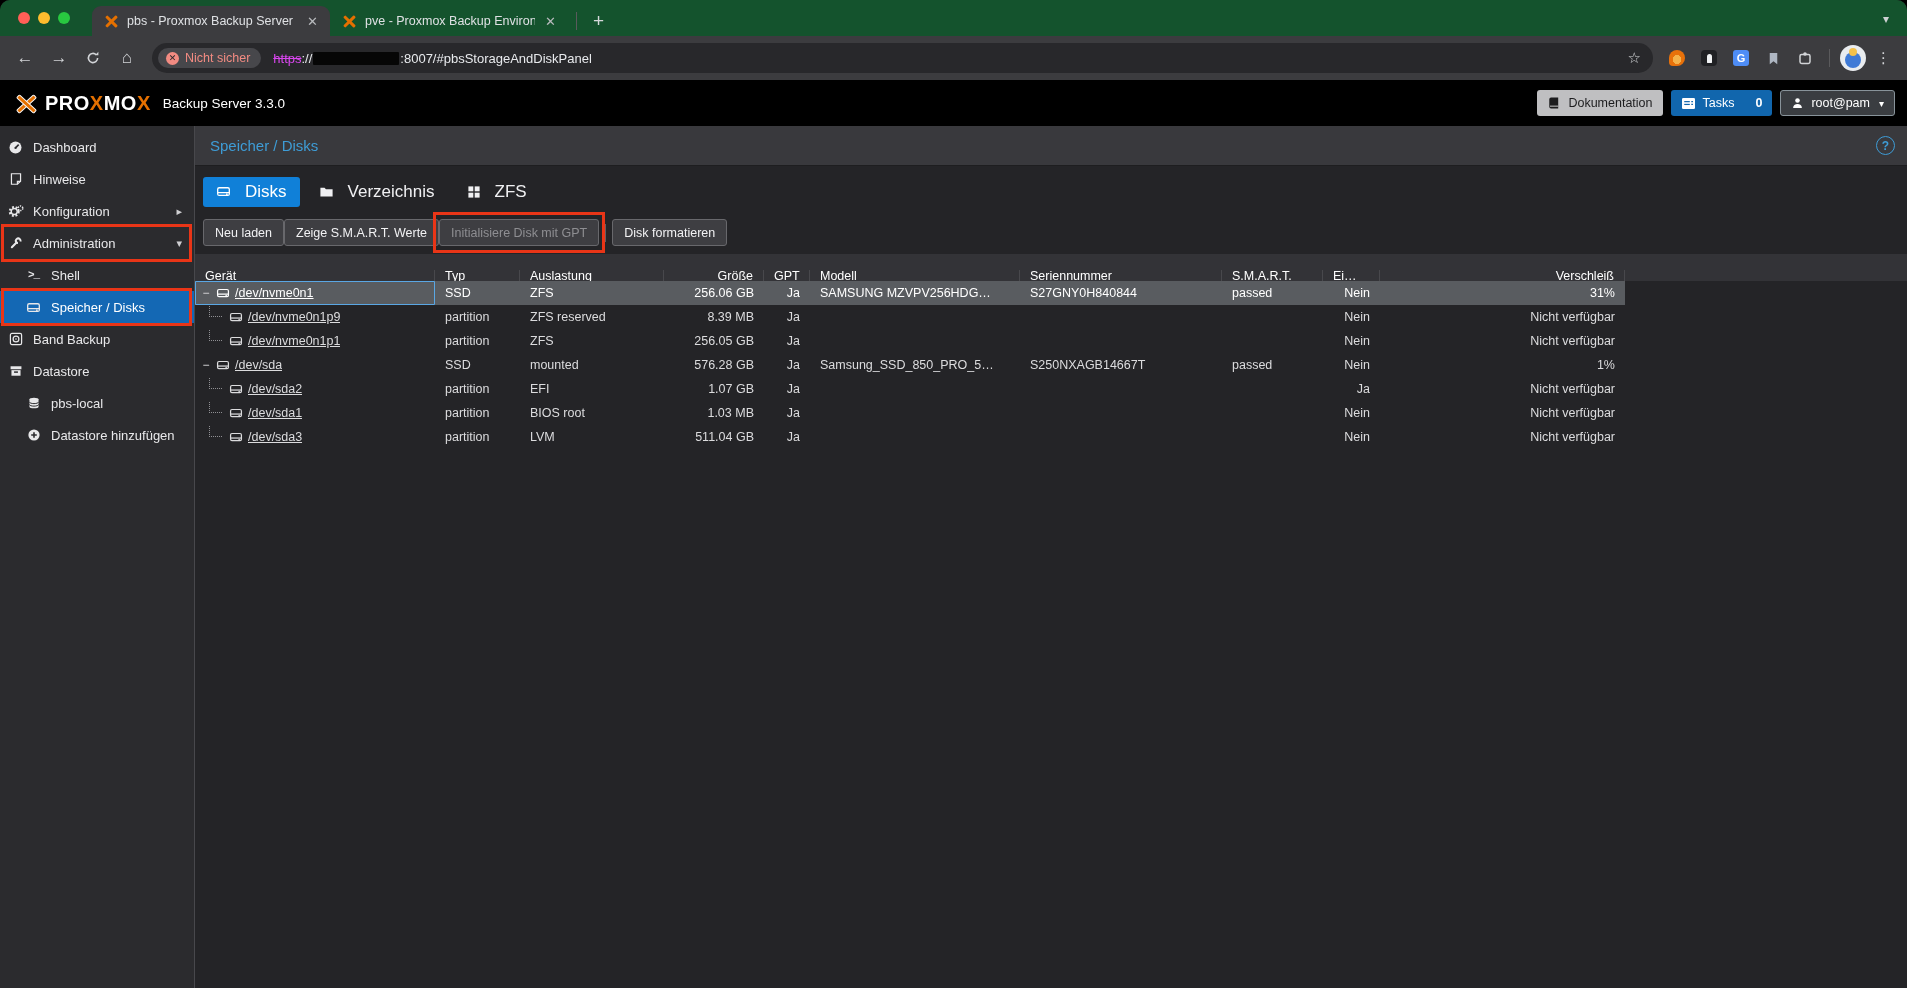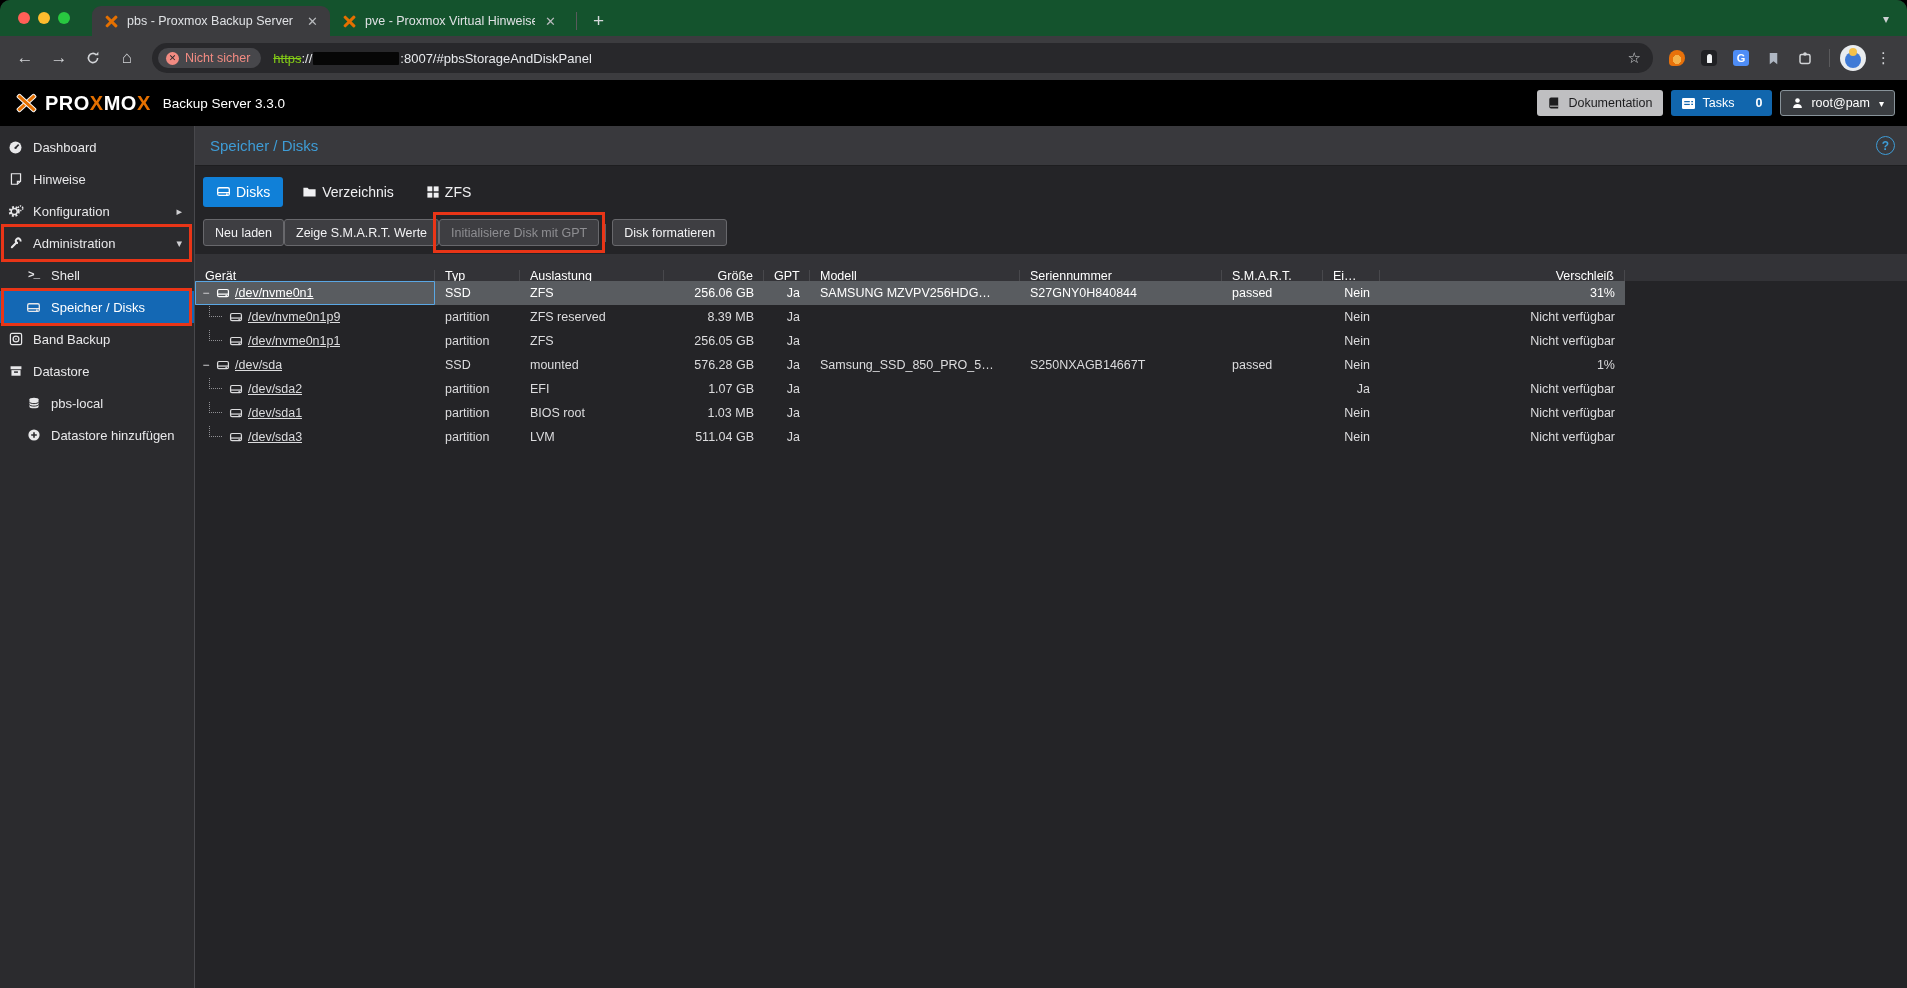--- a/index.html
+++ b/index.html
@@ -31,39 +31,39 @@
   .navic{width:30px;height:30px;display:flex;align-items:center;justify-content:center;
     color:#d2d4d7;font-size:17px;border-radius:50%;flex:none;}
   .navic svg{display:block;}
   .omnibox{flex:1;height:30px;background:#28282b;border-radius:15px;display:flex;align-items:center;
     padding:0 8px 0 6px;margin:0 6px;min-width:0;}
   .secchip{display:flex;align-items:center;gap:6px;background:#47474b;border-radius:11px;
     padding:3px 11px 3px 8px;color:#f28b82;font-size:12.5px;flex:none;}
   .secicon{width:13px;height:13px;border-radius:50%;background:#f28b82;color:#28282b;
     font-size:9px;display:flex;align-items:center;justify-content:center;font-weight:bold;}
   .urltext{margin-left:12px;font-size:13px;color:#e8eaed;display:flex;align-items:center;white-space:nowrap;overflow:hidden;}
-  .urltext .scheme{color:#84cc16;text-decoration:line-through;}
+  .urltext .scheme{color:#d946ef;text-decoration:line-through;}
   .redact{display:inline-block;width:86px;height:13px;background:#060606;margin:0 1px;border-radius:1px;}
   .omni-spacer{flex:1;}
   .staric{color:#d2d4d7;font-size:15px;flex:none;padding:0 4px;}
   .extic{width:28px;height:28px;display:flex;align-items:center;justify-content:center;flex:none;}
   .ext-orange{width:16px;height:16px;border-radius:50% 50% 50% 4px;background:radial-gradient(circle at 50% 60%,#f5b24a 0 35%,#e8710a 36% 100%);}
   .ext-key{width:16px;height:16px;border-radius:4px;background:#202124;display:flex;align-items:center;justify-content:center;}
   .ext-key i{display:block;width:5px;height:9px;background:#f1f3f4;border-radius:3px 3px 1px 1px;}
   .ext-translate{width:16px;height:16px;border-radius:3px;background:#4e8df6;color:#fff;font-size:11px;
     display:flex;align-items:center;justify-content:center;font-weight:bold;}
   .toolbar-sep{width:1px;height:18px;background:#5a5a5c;margin:0 6px;}
   .avatar{width:26px;height:26px;border-radius:50%;background:#e9ecef;position:relative;overflow:hidden;flex:none;}
   .avatar i{position:absolute;left:5px;top:7px;width:16px;height:16px;border-radius:50%;background:#3f7ad6;}
   .avatar b{position:absolute;left:9px;top:3px;width:8px;height:8px;border-radius:50%;background:#f3c14b;}
   .menuic{color:#d2d4d7;font-size:15px;padding:0 2px 0 6px;}
 
   
   .pmxhead{height:46px;background:#000;display:flex;align-items:center;padding:0 12px 0 14px;}
-  .pmxlogo{display:flex;align-items:flex-start;gap:7px;}
+  .pmxlogo{display:flex;align-items:flex-end;gap:7px;}
   .logo-x{position:relative;width:24px;height:22px;flex:none;}
   .logo-x span{position:absolute;left:10px;top:-1px;width:5px;height:24px;background:#e57000;border-radius:1.5px;border:1px solid #f6f6f6;}
   .logo-x span:first-child{transform:rotate(48deg);} .logo-x span:last-child{transform:rotate(-48deg);}
   .wordmark{font-size:20px;font-weight:bold;letter-spacing:.5px;color:#fff;display:flex;}
   .wordmark .ox{color:#e57000;}
   .product{color:#fff;font-size:13.5px;margin-left:12px;}
   .headspacer{flex:1;}
   .hbtn{display:flex;align-items:center;gap:7px;height:26px;padding:0 10px;border-radius:3px;
     font-size:12.5px;margin-left:8px;}
   .hbtn svg{display:block;}
@@ -85,21 +85,21 @@
   .shellic{font-family:"Liberation Mono","DejaVu Sans Mono",monospace;font-weight:bold;font-size:11px;letter-spacing:-1px;}
   .annot::after{content:"";position:absolute;left:1px;right:2px;top:-3px;bottom:-3px;
     border:3.5px solid #e93517;pointer-events:none;z-index:5;}
 
   .content{flex:1;display:flex;flex-direction:column;min-width:0;background:#242427;}
   .titlebar{height:40px;background:#39393d;border-bottom:1px solid #1e1e20;display:flex;align-items:center;padding:0 12px 0 15px;}
   .ptitle{color:#3e9cd6;font-size:15px;flex:1;}
   .helpic{width:19px;height:19px;border-radius:50%;border:1.5px solid #3e9cd6;color:#3e9cd6;
     font-size:12px;display:flex;align-items:center;justify-content:center;font-weight:bold;}
   .tabsrow{height:45px;display:flex;align-items:center;gap:6px;padding:6px 8px 0 8px;}
-  .ptab{display:flex;align-items:center;gap:5px;height:30px;padding:0 13px;border-radius:3px;font-size:14px;color:#f0f0f2;}
+  .ptab{display:flex;align-items:center;gap:14px;height:30px;padding:0 13px;border-radius:3px;font-size:17px;color:#f0f0f2;}
   .ptab svg{display:block;}
   .ptab.active{background:#1080d8;color:#fff;}
   .pbar{display:flex;align-items:center;padding:8px 8px 8px 8px;}
   .pbtn{display:inline-flex;align-items:center;height:27px;padding:0 11px;background:#3e3e42;
     border:1px solid #68686c;border-radius:3px;font-size:12.5px;color:#f2f2f4;white-space:nowrap;}
   .pbtn.disabled{color:#8e8e92;}
   .annotbtn{position:relative;display:inline-flex;align-items:flex-end;}
   .annotbtn::after{content:"";position:absolute;inset:-7px -6px;border:3.5px solid #e93517;pointer-events:none;z-index:5;}
   .vsep{width:1px;height:18px;background:#606064;margin:0 6px;}
 
@@ -140,21 +140,21 @@
           <span></span>
         </span>
       <span class="title">pbs - Proxmox Backup Server</span>
       <span class="tabclose">✕</span>
     </div>
     <div class="btab">
       <span class="favicon">
           <span></span>
           <span></span>
         </span>
-      <span class="title">pve - Proxmox Virtual Hinweise</span>
+      <span class="title">pve - Proxmox Backup Environ</span>
       <span class="tabclose">✕</span>
     </div>
     <span class="tabdivider"></span>
     <span class="newtab">+</span>
     <span class="strip-spacer"></span>
     <span class="tabsearch">▾</span>
   </div>
 
   <div class="btoolbar">
     <span class="navic">←</span>

